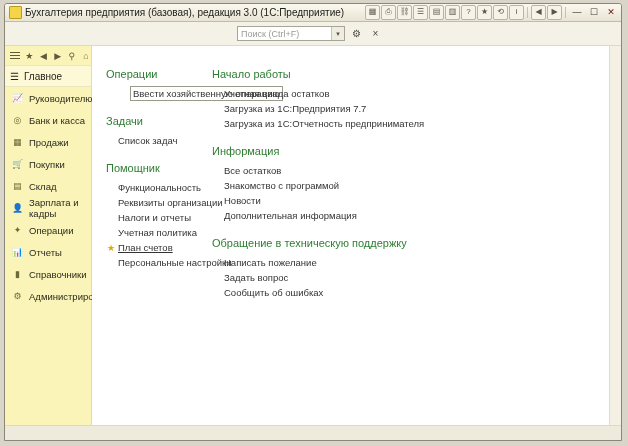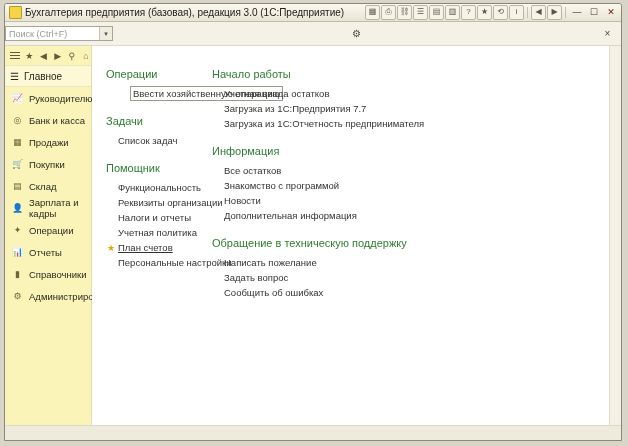--- a/index.html
+++ b/index.html
@@ -102,21 +102,21 @@
   .winbtn.close {
     color: #6b1a12;
   }
   
   .commandbar {
     height: 23px;
     background: #f4f1e6;
     border-bottom: 1px solid #ddd9c8;
     display: flex;
     align-items: center;
-    justify-content: space-between;
+    justify-content: center;
     padding-right: 6px;
     gap: 4px;
     flex: none;
   }
   .search-wrap {
     position: relative;
     display: flex;
     align-items: center;
   }
   .search-input {

